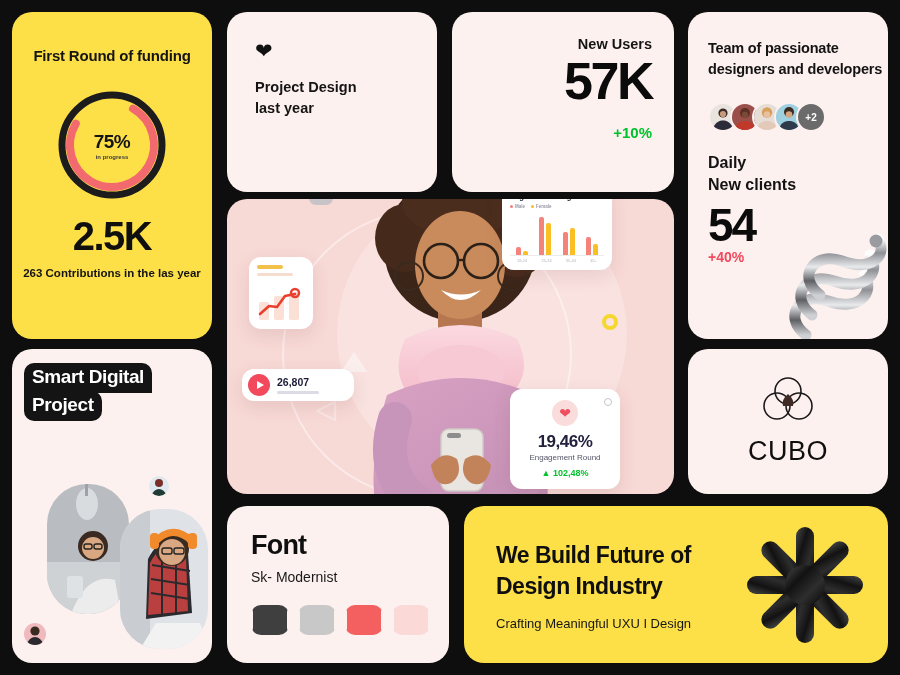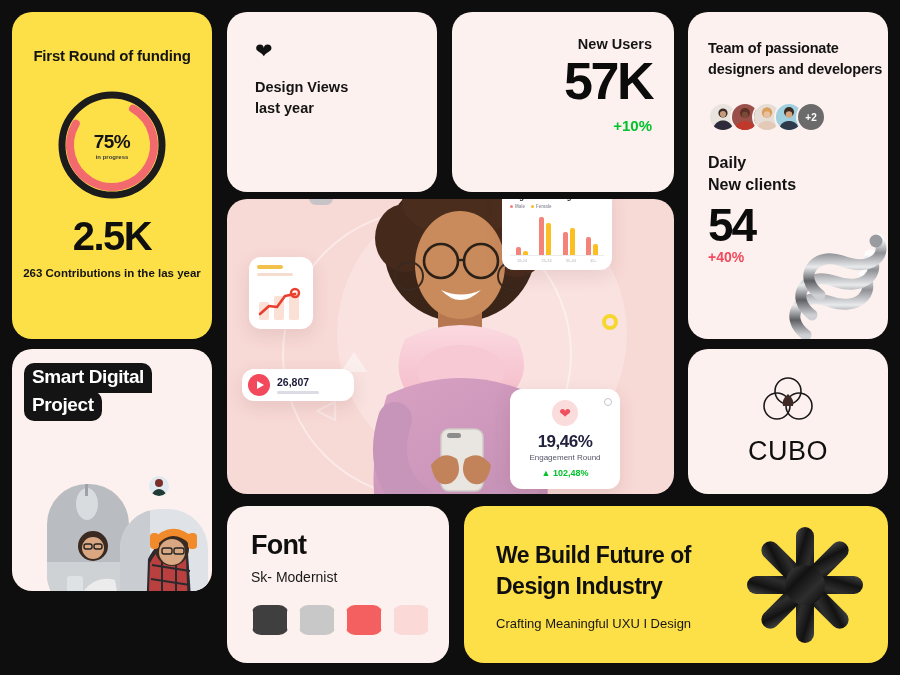--- a/index.html
+++ b/index.html
@@ -42,21 +42,21 @@
   #card-views { left: 227px; top: 12px; width: 210px; height: 180px; padding: 28px 0 0 28px; }
   .views-row { display:flex; align-items:center; gap:26px; }
   .views-num { font-size:45px; font-weight:800; color:#0f0f0f; letter-spacing:-2px; line-height:1; }
   .heart-glyph { font-size:21px; color:#111; line-height:1; }
   .views-label { font-size:14.5px; font-weight:700; color:#141414; line-height:1.45; margin-top:16px; }
 
   
   #card-users { left: 452px; top: 12px; width: 222px; height: 180px; padding: 24px 22px 0 0; text-align:right;}
   .users-label { font-size:14.5px; font-weight:600; color:#151515; }
   .users-num { font-size:52px; font-weight:800; color:#0b0b0b; letter-spacing:-2.5px; line-height:1.05; margin-top:2px;}
-  .users-delta { font-size:15px; font-weight:700; margin-top:8px; }
+  .users-delta { font-size:15px; font-weight:700; margin-top:15px; }
 
   
   #card-team { left: 688px; top: 12px; width: 200px; height: 327px; padding: 26px 0 0 20px; }
   .team-title { font-size:14.5px; font-weight:700; color:#131313; line-height:1.45; letter-spacing:-0.2px;}
   .avatars { display:flex; margin-top:22px; }
   .avatar { width:30px; height:30px; border-radius:50%; border:2px solid #fdf1ef; margin-left:-8px;
      overflow:hidden; position:relative; }
   .avatar:first-child { margin-left:0; }
   .avatar-more { background:#6b6b6b; color:#fff; font-size:10px; font-weight:700;
      display:flex; align-items:center; justify-content:center; }
@@ -106,21 +106,21 @@
   .eng-num { font-size:17px; font-weight:700; color:#22223e; letter-spacing:-0.5px; margin-top:6px;}
   .eng-label { font-size:8px; color:#555569; margin-top:1px;}
   .eng-delta { font-size:9px; font-weight:700; margin-top:6px;}
   .chev-badge { position:absolute; left:82px; top:-16px; width:24px;height:22px;border-radius:7px;
      background:rgba(190,190,195,.85); display:flex;align-items:center;justify-content:center;
      color:#f4f4f4;font-size:11px;font-weight:700;}
   .yellow-dot { position:absolute; left:375px; top:115px; width:16px;height:16px;border-radius:50%;
      border:4.5px solid #f5d730; }
 
   
-  #card-agency { left: 12px; top: 349px; width: 200px; height: 242px; background:#fdf1ef; }
+  #card-agency { left: 12px; top: 349px; width: 200px; height: 314px; background:#fdf1ef; }
   .ag-lines { padding:14px 0 0 12px; }
   .ag-line { display:inline-block; background:#141414; color:#fff; font-size:19px; font-weight:700;
      padding:3px 8px 5px 8px; letter-spacing:-0.4px; }
   .ag-l1 { border-radius:10px 10px 0 0; }
   .ag-l2 { border-radius:0 10px 0 0; margin-top:-2px;}
   .ag-l3 { border-radius:0 10px 10px 10px; margin-top:-2px;}
   .ph { position:absolute; border-radius:40px; overflow:hidden; }
   #ph-left { left:35px; top:135px; width:82px; height:130px; }
   #ph-right { left:108px; top:160px; width:88px; height:140px; }
   .mini-av { position:absolute; border-radius:50%; border:2px solid #fdf1ef; overflow:hidden;}
@@ -164,21 +164,21 @@
     </div>
     <div class="funding-big">2.5K</div>
     <div class="funding-note">263 Contributions in the las year</div>
   </div>
 
   <div class="card pale" id="card-views">
     <div class="views-row">
       <div class="heart-glyph">❤</div>
     </div>
     <div class="views-label">
-      <div>Design Views</div>
+      <div>Project Design</div>
       <div>last year</div>
     </div>
   </div>
 
   <div class="card pale" id="card-users">
     <div class="users-label">New Users</div>
     <div class="users-num">57K</div>
     <div class="users-delta" style="color:#00c22a">+10%</div>
   </div>
 

